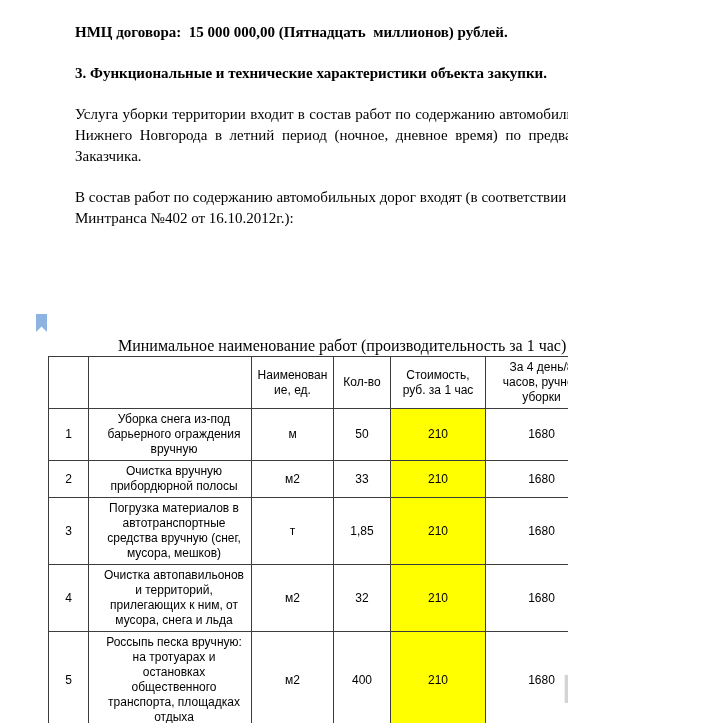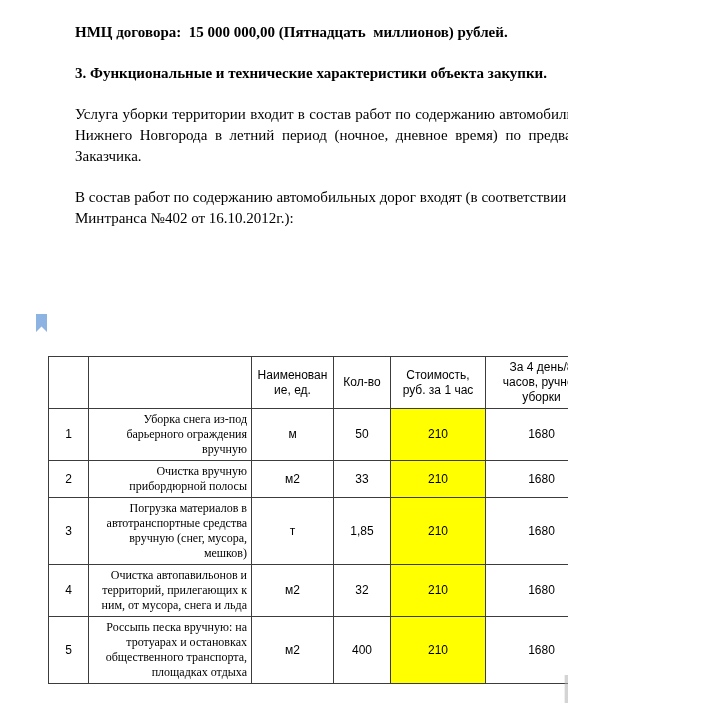--- a/index.html
+++ b/index.html
@@ -51,21 +51,21 @@
   }
   table.work th,table.work td{
     border:1px solid #3c3c3c;
     padding:3px 4px;
     text-align:center;
     vertical-align:middle;
     white-space:pre-line;
     overflow:hidden;
   }
   table.work th{font-weight:normal;}
-  table.work td.name-col{text-align:right;padding-left:2px;font-family:Liberation Serif, serif;}
+  table.work td.name-col{text-align:center;padding-left:12px;}
   table.work td.hl{background:var(--hl,#ffff00);}
   .watermark{
     position:absolute;left:562px;top:666px;width:140px;height:46px;
     display:flex;align-items:center;
     font-family:"Liberation Sans", sans-serif;
     font-weight:bold;font-size:40px;letter-spacing:1px;
     color:rgba(176,176,176,0.55);
     user-select:none;
   }
   .wm-logo{
@@ -85,20 +85,21 @@
 
   <div class="text-block">
     <p class="para left"><span class="b">НМЦ договора:  15 000 000,00 (Пятнадцать  миллионов) рублей.</span></p>
     <p class="para left"><span class="b">3. Функциональные и технические характеристики объекта закупки.</span></p>
     <p class="para"><span>Услуга уборки территории входит в состав работ по содержанию автомобильных дорог города Нижнего Новгорода в летний период (ночное, дневное время) по предварительной заявке Заказчика.</span></p>
     <p class="para left"><span>В состав работ по содержанию автомобильных дорог входят (в соответствии с Приказом Минтранса №402 от 16.10.2012г.):</span></p>
   </div>
 
   <div class="bookmark"></div>
 
+  <div class="table-title">Минимальное наименование работ (производительность за 1 час)</div>
 
   <table class="work">
     <colgroup>
       <col style="width:40px">
         <col style="width:163px">
         <col style="width:82px">
       <col style="width:57px">
         <col style="width:95px">
         <col style="width:112px">
         <col style="width:92px">

